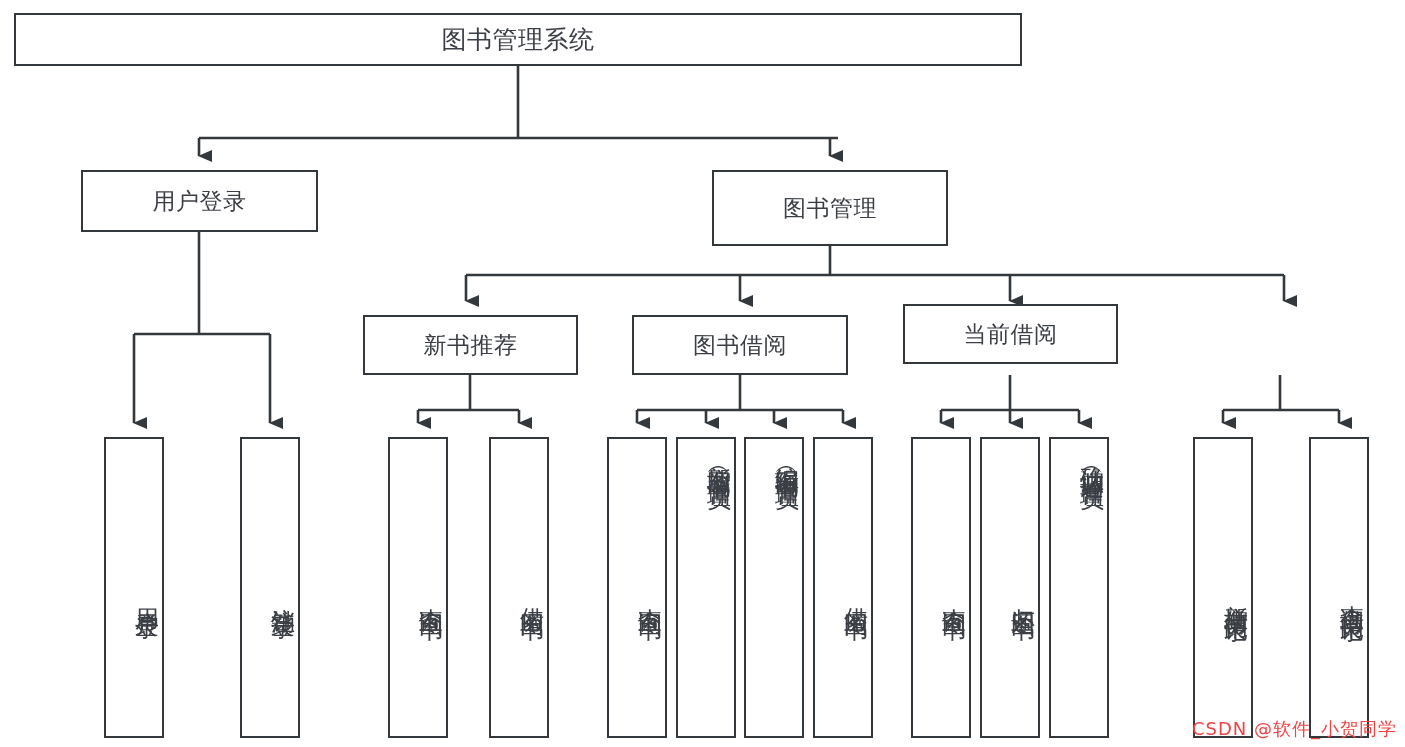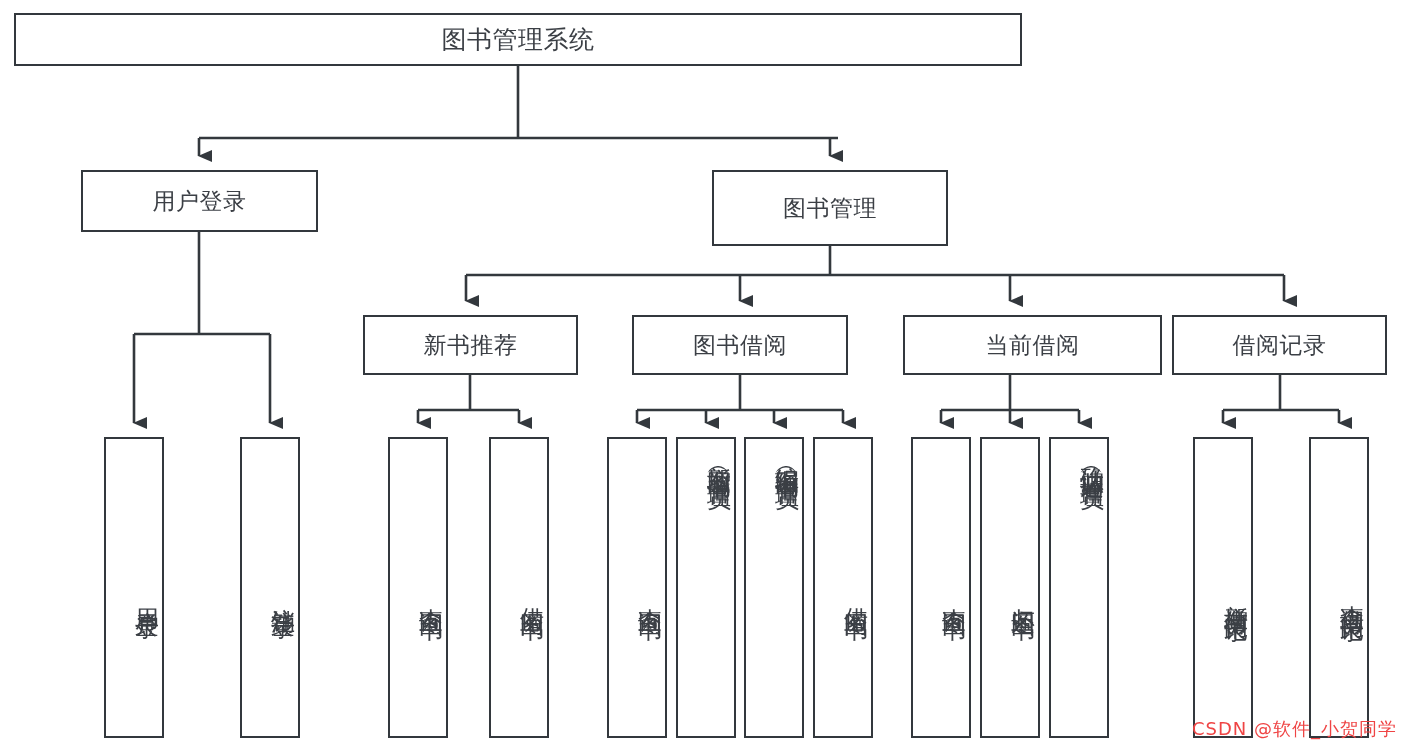--- a/index.html
+++ b/index.html
@@ -121,22 +121,21 @@
     </g>
   </svg>
 
   <div class="node root" style="left:14px; top:13px; width:1008px; height:53px;">图书管理系统</div>
 
   <div class="node" style="left:81px; top:170px; width:237px; height:62px;">用户登录</div>
   <div class="node" style="left:712px; top:170px; width:236px; height:76px;">图书管理</div>
 
   <div class="node" style="left:363px; top:315px; width:215px; height:60px;">新书推荐</div>
   <div class="node" style="left:632px; top:315px; width:216px; height:60px;">图书借阅</div>
-  <div class="node" style="left:903px; top:315px; width:259px; height:60px;">当前借阅</div>
-  <div class="node" style="left:1172px; top:315px; width:215px; height:60px;">借阅记录</div>
+  <div class="node" style="left:903px; top:304px; width:215px; height:60px;">当前借阅</div>
 
   <div class="node leaf" style="left:104px; top:437px; width:60px; height:301px;">用户登录</div>
   <div class="node leaf" style="left:240px; top:437px; width:60px; height:301px;">注销登录</div>
 
   <div class="node leaf" style="left:388px; top:437px; width:60px; height:301px;">查询图书</div>
   <div class="node leaf" style="left:489px; top:437px; width:60px; height:301px;">借阅图书</div>
 
   <div class="node leaf" style="left:607px; top:437px; width:60px; height:301px;">查询图书</div>
   <div class="node leaf tall" style="left:676px; top:437px; width:60px; height:301px;">新增图书（管理员）</div>
   <div class="node leaf tall" style="left:744px; top:437px; width:60px; height:301px;">编辑图书（管理员）</div>

